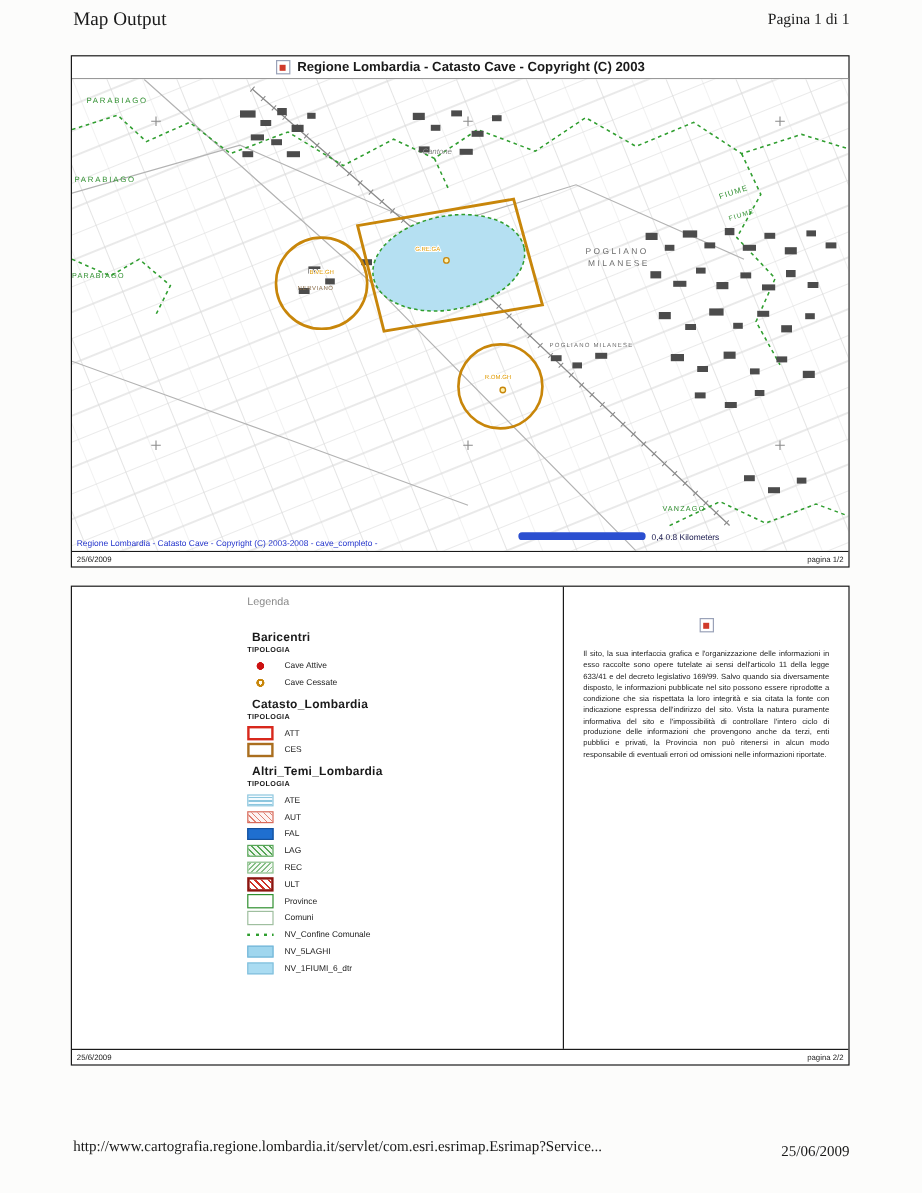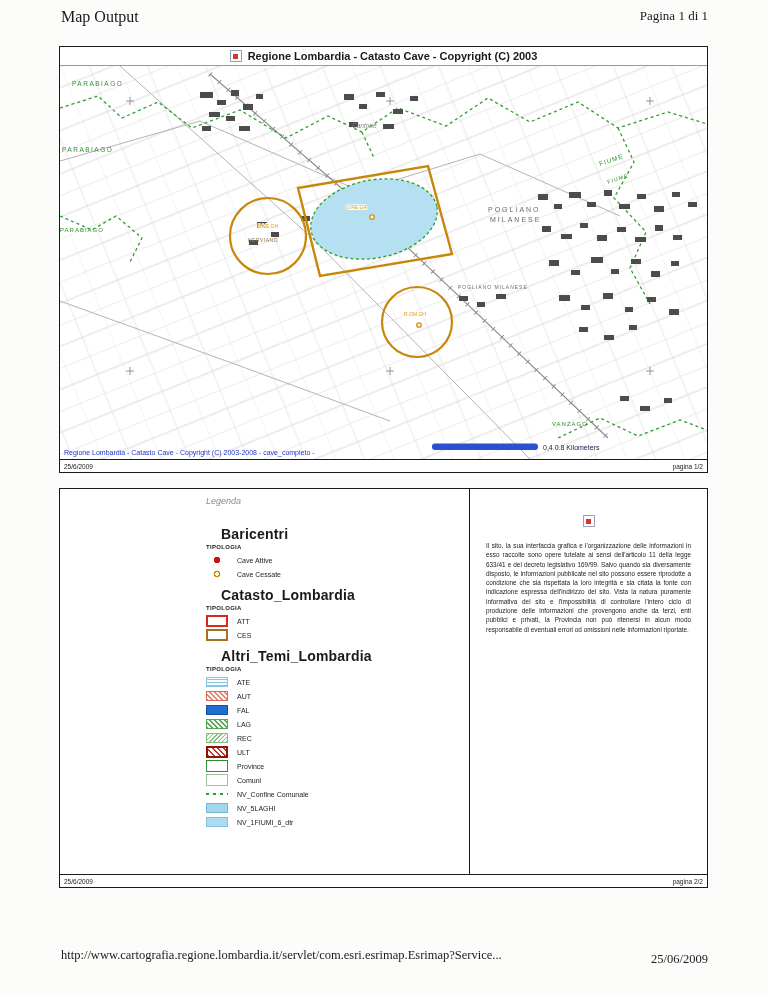--- a/index.html
+++ b/index.html
@@ -31,22 +31,22 @@
 
   .panel-footer { height:13px; border-top:1px solid #1a1a1a; display:flex; justify-content:space-between;
               align-items:center; padding:0 4px; font-family:"Liberation Sans", sans-serif;
               font-size:6.5px; color:#222; flex:none; }
 
   
   .legend-main { flex:1; display:flex; min-height:0; font-family:"Liberation Sans", sans-serif; }
   .legend-left { width:410px; border-right:1px solid #1a1a1a; padding:7px 0 0 146px; }
   .legend-right { flex:1; display:flex; flex-direction:column; align-items:center; padding-top:26px; }
 
-  .legend-title { font-size:9px; color:#8a8a8a; margin-bottom:20px;font-style:italic; }
-  .lg-head { font-size:14px; font-weight:bold; margin:6px 15px 2px; letter-spacing:0.2px; }
+  .legend-title { font-size:9px; color:#8a8a8a; margin-bottom:20px; }
+  .lg-head { font-size:10px; font-weight:bold; margin:6px 4px 2px; letter-spacing:0.2px; }
   .lg-sub  { font-size:6px; font-weight:bold; margin:0 0 3px; letter-spacing:0.3px; }
   .lg-row  { display:flex; align-items:center; gap:9px; height:14px; }
   .lg-label{ font-size:7px; color:#222; }
   .swatch  { width:22px; height:10px; flex:none; }
 
   .sw-dot-red      { background:radial-gradient(circle at 50% 50%, var(--cave-active,#c11) 0 3px, transparent 3.4px); }
   .sw-ring-orange  { background:radial-gradient(circle at 50% 50%, #fffdf0 0 1.6px, var(--cave-ceased,#c8860a) 1.6px 3.2px, transparent 3.6px); }
   .sw-outline-red   { border:2px solid #d8281c; background:#fff; height:12px; }
   .sw-outline-brown { border:2px solid #aa6e1e; background:#fff; height:12px; }
   .sw-lines-blue    { border:1px solid #8cc6de; background:repeating-linear-gradient(0deg,#8cc6de 0 1px,#f4fbff 1px 3px); }

